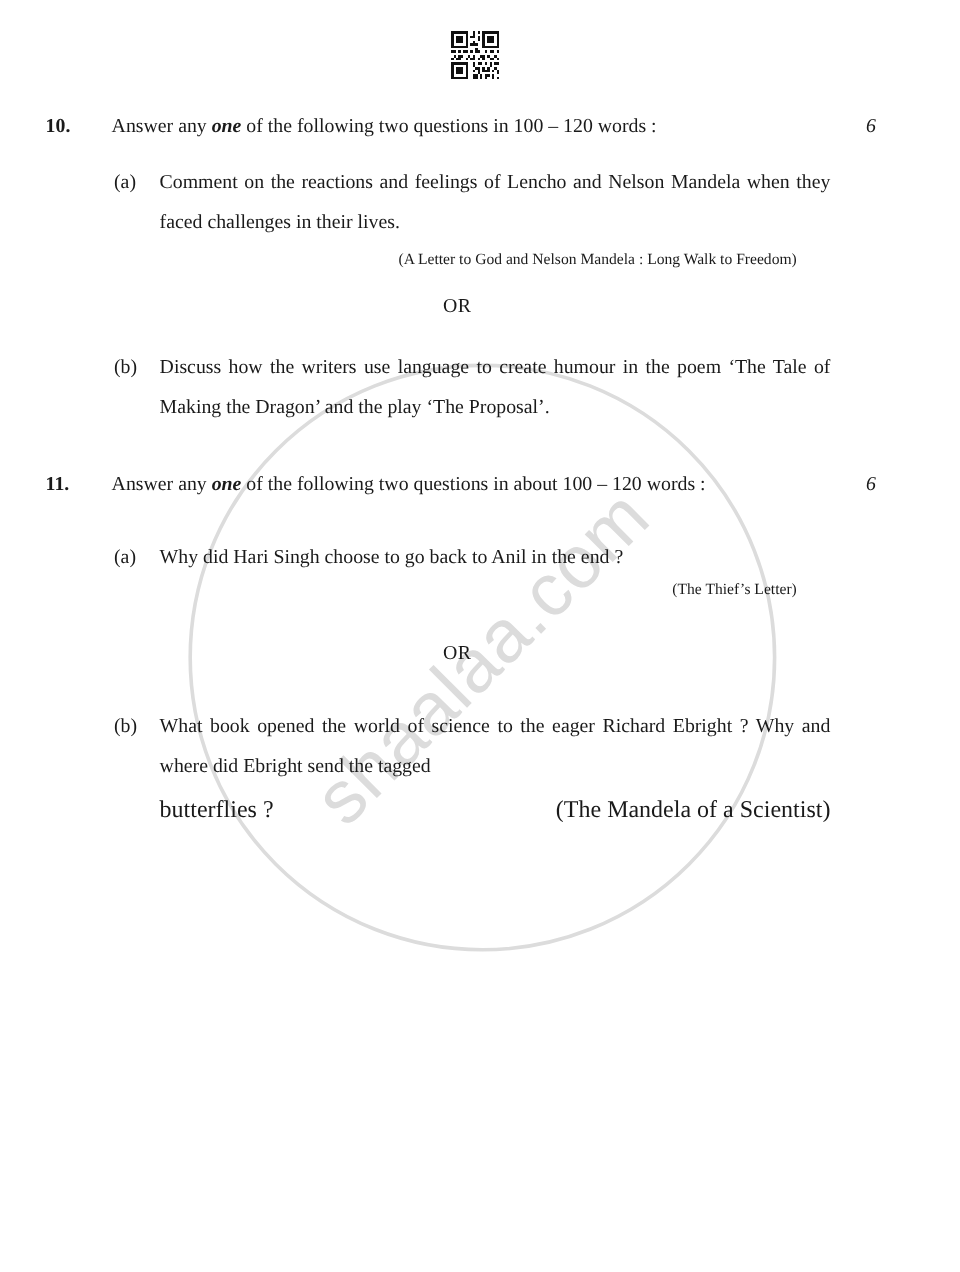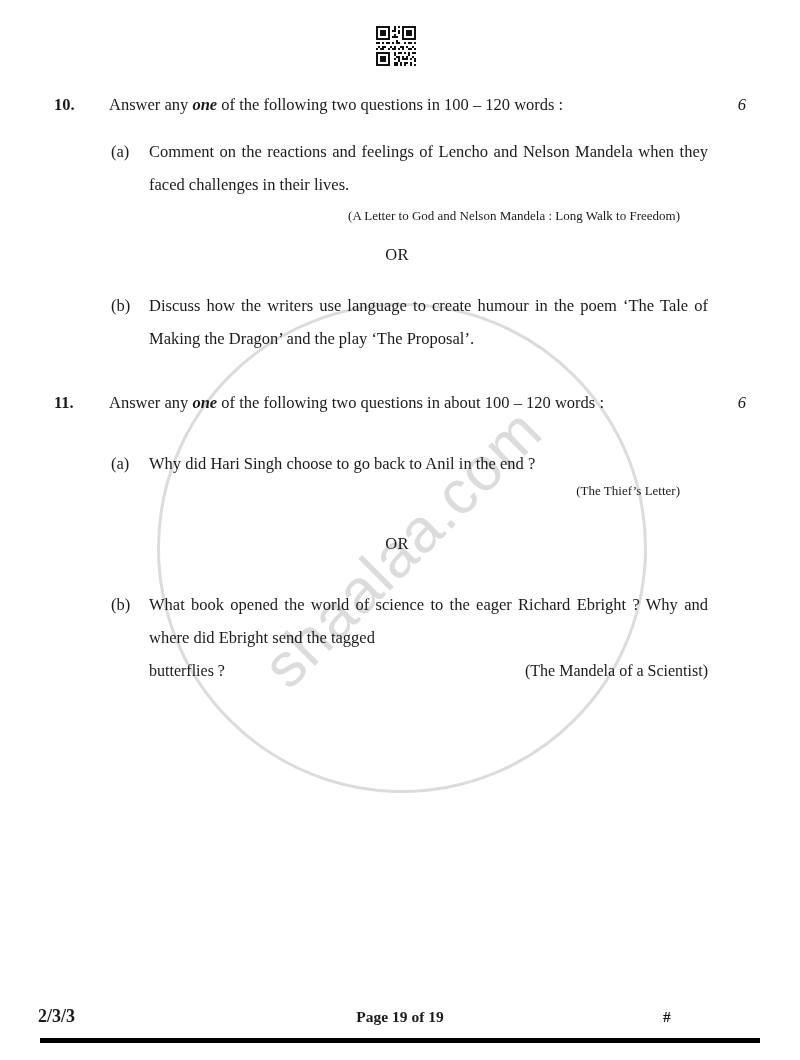--- a/index.html
+++ b/index.html
@@ -69,21 +69,21 @@
     left: 374px;
     top: 24px;
     width: 44px;
     height: 44px;
   }
   .qr-wrap svg { display: block; }
 
   
   .q-block {
     position: absolute;
-    left: 16px;
+    left: 0;
     width: 772px;
   }
 
   .q-head {
     position: relative;
     padding-left: 93px;
     padding-right: 80px;
     font-size: 16.5px;
     line-height: 1.55;
   }
@@ -137,21 +137,21 @@
     font-size: 16.5px;
     letter-spacing: 0.3px;
     padding-right: 10px;
   }
 
   
   .split-line {
     position: relative;
     padding-left: 133px;
     padding-right: 80px;
-    font-size: 16px;
+    font-size: 20px;
     line-height: 2.02;
     font-family: Liberation Serif, serif;
   }
   .split-line .left-txt { float: left; }
   .split-line .right-txt { float: right; }
   .split-line::after { content: ""; display: block; clear: both; }
 
   
   .footer {
     position: absolute;
@@ -333,22 +333,14 @@
         <span>What book opened the world of science to the eager Richard Ebright ? Why and where did Ebright send the tagged</span>
       </div>
       <div class="split-line">
         <span class="left-txt">butterflies ?</span>
         <span class="right-txt">(The Mandela of a Scientist)</span>
       </div>
     </div>
 
   </div>
 
-  <div class="footer">
-    <div class="footer-row">
-      <span class="f-left">2/3/3</span>
-      <span class="f-center">Page 19 of 19</span>
-      <span class="f-hash">#</span>
-    </div>
-    <div class="footer-rule"></div>
-  </div>
 
 </div>
 
 </body></html>

